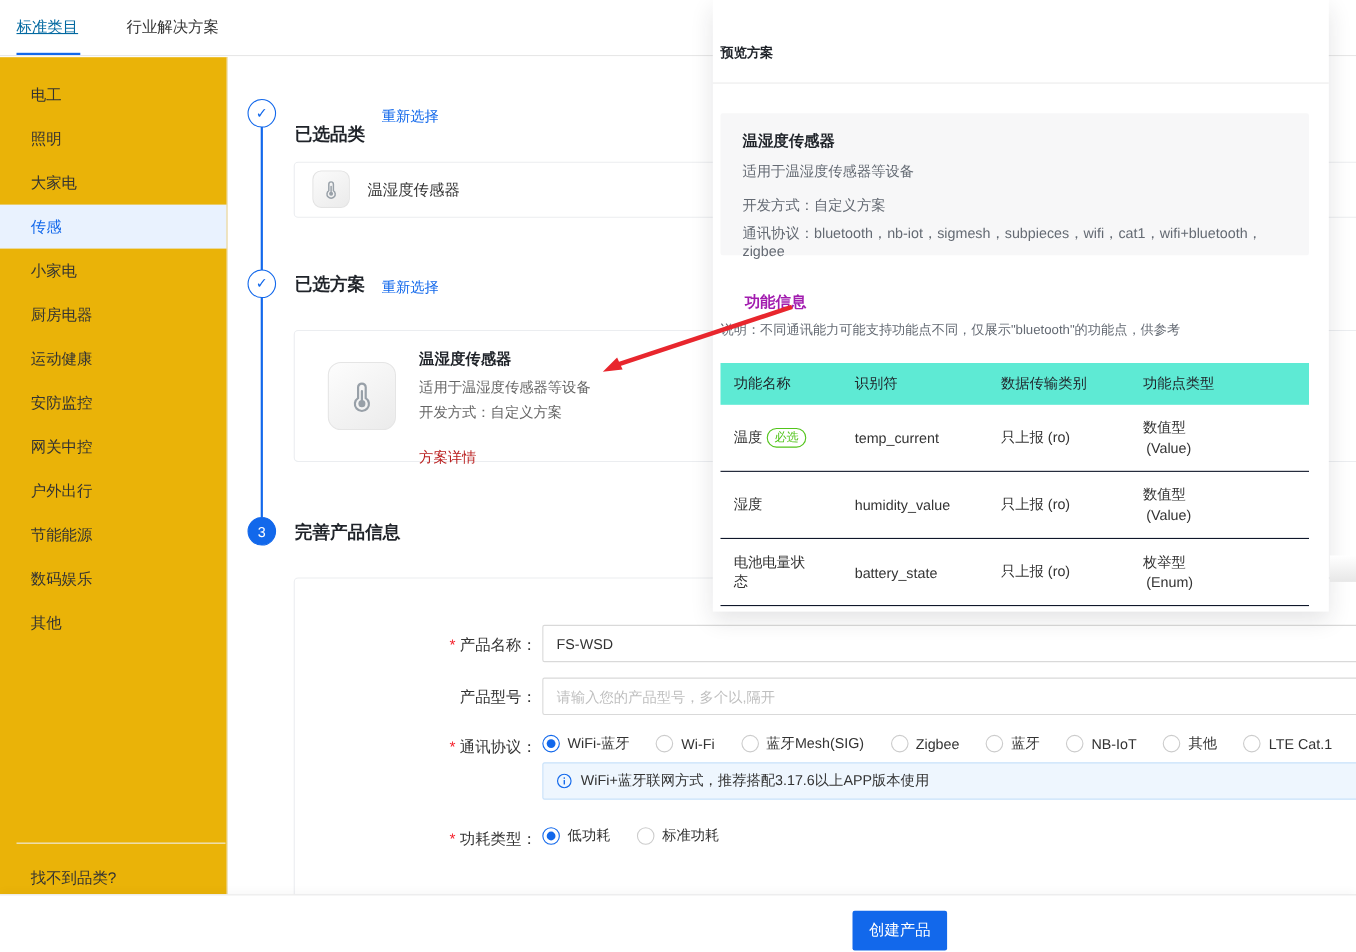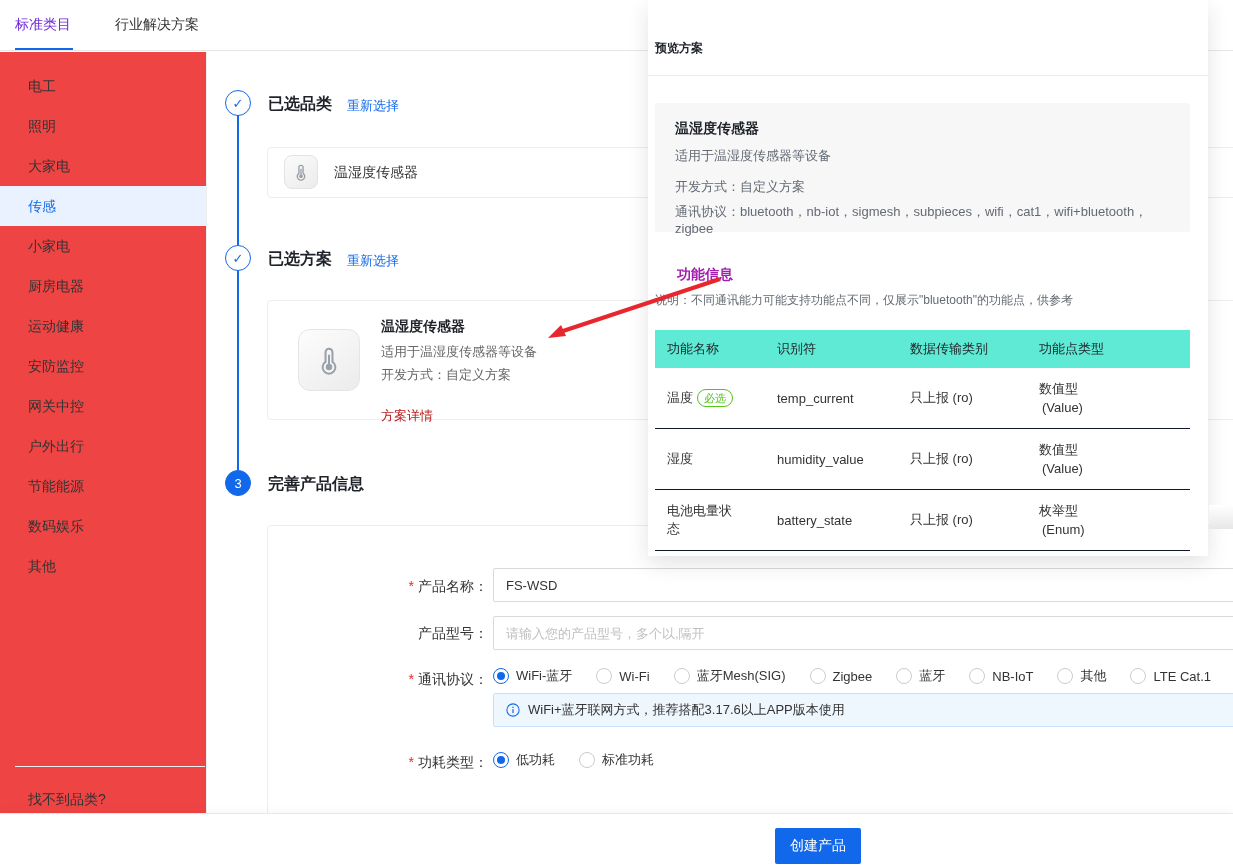--- a/index.html
+++ b/index.html
@@ -2,38 +2,38 @@
 <html><head>
 <meta charset="utf-8">
 <style>
   * { margin:0; padding:0; box-sizing:border-box; }
   body { font-family:"Liberation Sans","DejaVu Sans",sans-serif; background:#fff; }
   #page { position:relative; width:1233px; height:865px; background:#fff; overflow:hidden; color:#333; }
 
   
   .topbar { position:absolute; left:0; top:0; width:100%; height:51px; background:#fff; border-bottom:1px solid #e7e7e7; z-index:5; }
   .tab { position:absolute; top:16px; font-size:14px; color:#333; cursor:pointer; }
-  .tab.active { color:#6d28d9; }
+  .tab.active { color:#0369a1;text-decoration:underline; }
   #tab-standard { left:15px; } #tab-industry { left:115px; }
   .tab-underline { position:absolute; left:15px; top:48px; width:58px; height:2px; background:#1268eb; }
 
   
-  .sidebar { position:absolute; left:0; top:52px; width:207px; height:761px; border-right:1px solid #efefef; padding-top:14px; background:#ef4444; z-index:5; }
+  .sidebar { position:absolute; left:0; top:52px; width:207px; height:761px; border-right:1px solid #efefef; padding-top:14px; background:#eab308; z-index:5; }
   .side-item { height:40px; line-height:40px; padding-left:28px; font-size:14px; color:#333; cursor:pointer; }
   .side-item.selected { background:#e9f2fe; color:#1268eb; }
   .side-footer { position:absolute; left:15px; right:1px; top:714px; border-top:1px solid #efefef; padding:23px 0 0 13px; }
   .side-footer span { font-size:14px; color:#333; cursor:pointer; }
 
   
   .step-line { position:absolute; left:237px; top:104px; width:2px; height:366px; background:#1268eb; z-index:1; }
   .step-circle { position:absolute; left:225px; width:26px; height:26px; border-radius:50%; background:#fff; border:1.5px solid #1268eb; color:#1268eb; font-size:13px; display:flex; align-items:center; justify-content:center; z-index:2; }
   #step1-circle { top:90px; } #step2-circle { top:245px; }
   .step-circle.filled { top:470px; background:#1268eb; border-color:#1268eb; color:#fff; }
   .step-title { position:absolute; left:268px; font-size:16px; font-weight:600; color:#1f2329; z-index:2; }
-  #step1-title { top:94px;text-align:right; } #step2-title { top:249px; } #step3-title { top:474px; }
+  #step1-title { top:112px;text-align:right; } #step2-title { top:249px; } #step3-title { top:474px; }
   .step-action { position:absolute; left:347px; font-size:13px; color:#1268eb; cursor:pointer; z-index:2; }
   #step1-action { top:97px; } #step2-action { top:252px; }
 
   
   .card { position:absolute; left:267px; background:#fff; border:1px solid #ebedf0; border-radius:4px; z-index:2; }
   #card1 { top:147px; width:990px; height:51px; }
   .chip-icon { position:absolute; left:16px; top:7px; width:34px; height:34px; border-radius:8px; background:linear-gradient(145deg,#fbfbfb,#ebebeb); border:1px solid #e3e3e3; display:flex; align-items:center; justify-content:center; }
   .chip-label { position:absolute; left:66px; top:0; line-height:49px; font-size:14px; color:#333; }
   #card2 { top:300px; width:990px; height:120px; }
   .sol-icon { position:absolute; left:30px; top:28px; width:62px; height:62px; border-radius:12px; background:linear-gradient(145deg,#fdfdfd,#ebebeb); border:1px solid #e5e5e5; display:flex; align-items:center; justify-content:center; }

